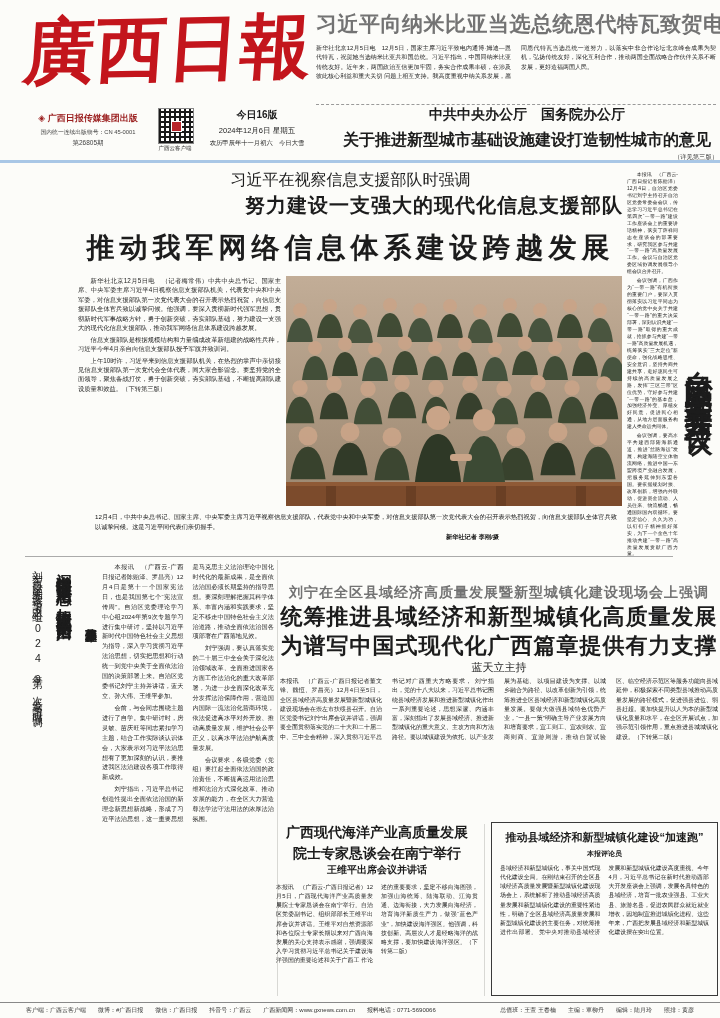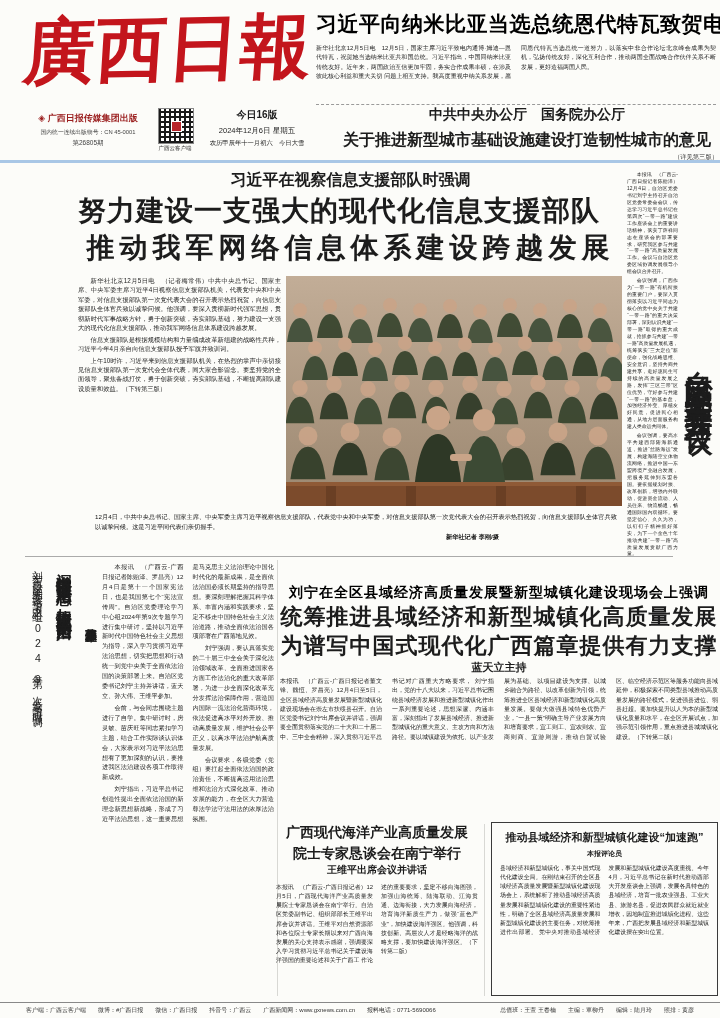--- a/index.html
+++ b/index.html
@@ -1,19 +1,19 @@
 <!DOCTYPE html>
 <html lang="zh"><head>
 <meta charset="utf-8">
 <style>
   html,body{margin:0;padding:0;background:#e8e6e0;}
   #page{position:relative;width:720px;height:1018px;margin:0 auto;background:#fcfcf9;
         font-family:"Liberation Sans","DejaVu Sans",sans-serif;color:#1c1c1c;overflow:hidden;}
   .abs{position:absolute;}
-  .hd{font-weight:bold;color:#000000;font-family:Liberation Serif, serif;}
+  .hd{font-weight:bold;color:#737373;font-family:Liberation Serif, serif;}
   .just{text-align:justify;}
   .ovh{overflow:hidden;}
   .para p{margin:0 0 2px 0;text-indent:2em;}
   .vert{writing-mode:vertical-rl;text-orientation:upright;}
 
   
   #masthead{left:18px;top:-6px;width:300px;height:108px;line-height:108px;text-align:center;
             font-family:"DejaVu Serif","Liberation Serif",serif;font-weight:bold;
             font-size:71px;color:#c3151c;letter-spacing:1px;transform:skewX(-5deg) rotate(-1.2deg);}
 
@@ -39,22 +39,22 @@
   #dateblock .d{font-size:7.5px;margin-top:4px;}
   #dateblock .ln{font-size:6.3px;margin-top:3px;color:#222;}
   #notice{left:336px;top:106px;width:382px;text-align:center;}
   #notice .k{font-size:14px;font-weight:bold;}
   #notice .t{font-size:16px;font-weight:bold;white-space:nowrap;margin-top:6px;
              font-family:"Liberation Serif","DejaVu Serif",serif;}
   #notice .n{font-size:6.3px;text-align:right;margin-top:2px;color:#333;}
   #bluerule{left:0;top:160px;width:720px;height:3px;background:#a9c7e6;}
 
   
-  #leadkicker{left:78px;top:170px;width:545px;text-align:center;font-size:16px;font-weight:bold;}
-  #leadh1{left:78px;top:192px;width:545px;text-align:left;font-size:28px;font-weight:bold;letter-spacing:1px;white-space:nowrap;font-family:Liberation Mono, monospace;}
+  #leadkicker{left:78px;top:170px;width:545px;text-align:center;font-size:16px;font-weight:normal;}
+  #leadh1{left:78px;top:192px;width:545px;text-align:right;font-size:20px;font-weight:bold;letter-spacing:1px;white-space:nowrap;font-family:Liberation Mono, monospace;}
   #leadh2{left:78px;top:229px;width:545px;text-align:center;font-size:28px;font-weight:bold;letter-spacing:5px;white-space:nowrap;}
   #leadtext{left:78px;top:276px;width:203px;height:230px;font-size:6.3px;line-height:1.5;}
   #leadphoto{left:286px;top:276px;width:336px;height:230px;background:#b4a18c;}
   #caption{left:95px;top:512px;width:522px;font-size:6.2px;line-height:1.55;color:#111;}
   #caption .credit{text-align:right;padding-right:118px;font-weight:bold;margin-top:1px;}
 
   
   #scc-text{left:627px;top:172px;width:51px;height:408px;font-size:4.9px;line-height:1.42;}
   #scc-title{left:678px;top:172px;width:40px;height:412px;font-size:28px;font-weight:bold;
              letter-spacing:5px;line-height:40px;text-align:center;}
@@ -66,21 +66,21 @@
   #rol-head{left:48px;top:562px;width:32px;height:432px;font-size:15.5px;font-weight:bold;letter-spacing:1.5px;line-height:32px;}
   #rol-sub{left:83px;top:620px;width:16px;height:180px;font-size:11.5px;font-weight:bold;line-height:16px;}
   #rol-body{left:102px;top:562px;width:172px;height:434px;column-count:2;column-gap:9px;
             font-size:6.2px;line-height:1.6;}
   .vline1{left:277px;top:560px;width:1px;height:436px;background:#d8d8d4;}
 
   
   #ce-kicker{left:280px;top:584px;width:438px;text-align:center;font-size:14px;font-weight:bold;letter-spacing:1px;white-space:nowrap;}
   #ce-h1{left:280px;top:602px;width:438px;text-align:center;font-size:22px;font-weight:bold;letter-spacing:1px;white-space:nowrap;}
   #ce-h2{left:280px;top:631px;width:438px;text-align:center;font-size:22px;font-weight:bold;letter-spacing:1px;white-space:nowrap;}
-  #ce-presider{left:280px;top:660px;width:438px;text-align:center;font-size:11px;font-weight:bold;}
+  #ce-presider{left:280px;top:660px;width:438px;text-align:center;font-size:11px;font-weight:normal;}
   #ce-body{left:280px;top:677px;width:438px;height:140px;column-count:4;column-gap:10px;
            font-size:6px;line-height:1.55;}
 
   
   #marine{left:276px;top:824px;width:202px;height:172px;}
   #marine .h1,#marine .h2{text-align:center;font-size:14px;font-weight:bold;white-space:nowrap;}
   #marine .h2{margin-top:3px;}
   #marine .sub{text-align:center;font-size:10px;font-weight:bold;}
   #marine .body{margin-top:6px;height:106px;column-count:2;column-gap:8px;font-size:5.9px;line-height:1.55;}
 

